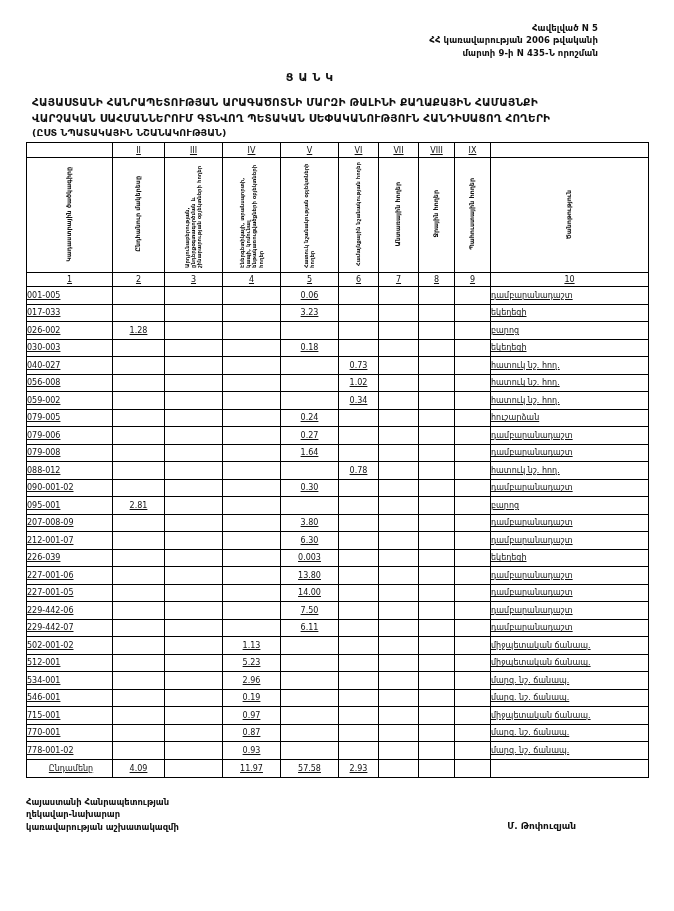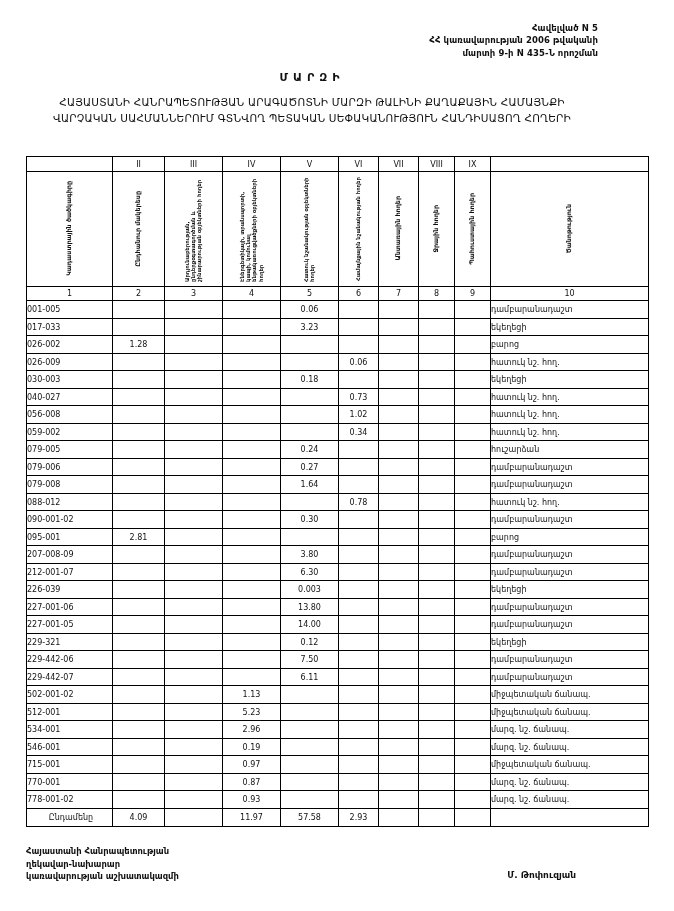--- a/index.html
+++ b/index.html
@@ -32,36 +32,36 @@
   }
   .hdr div { white-space: nowrap; }
   .doc-kind {
     text-align: center;
     font-size: 11px;
     font-weight: bold;
     letter-spacing: 5px;
     margin: 12px 0 10px 0;
   }
   .title {
-    text-align: center;
     font-size: 10.5px;
-    font-weight: normal;
+    font-weight: bold;
     line-height: 1.55;
     letter-spacing: 0.2px;
     padding: 0 6px;
   }
   .title .sub {
     font-size: 9.5px;
     letter-spacing: 0.1px;
   }
   table.main {
     border-collapse: collapse;
     width: 622px;
-    margin: 30px auto 0 auto;
+    margin: 1px auto 0 auto;
     table-layout: fixed;
+    text-decoration: underline;
   }
   table.main td, table.main th {
     border: 1px solid #000;
     font-size: 8px;
     padding: 0;
     vertical-align: middle;
     background: #ffffff;
   }
   
   .rn {
@@ -125,25 +125,26 @@
 <body>
 
 <div class="page">
 
   <div class="hdr">
     <div>Հավելված N 5</div>
     <div>ՀՀ կառավարության 2006 թվականի</div>
     <div>մարտի 9-ի N 435-Ն որոշման</div>
   </div>
 
-  <div class="doc-kind">ՄԱՐԶԻ</div>
+  <div class="doc-kind">ՑԱՆԿ</div>
 
   <div class="title">
     <div>ՀԱՅԱՍՏԱՆԻ ՀԱՆՐԱՊԵՏՈՒԹՅԱՆ ԱՐԱԳԱԾՈՏՆԻ ՄԱՐԶԻ ԹԱԼԻՆԻ ՔԱՂԱՔԱՅԻՆ ՀԱՄԱՅՆՔԻ</div>
     <div>ՎԱՐՉԱԿԱՆ ՍԱՀՄԱՆՆԵՐՈՒՄ ԳՏՆՎՈՂ ՊԵՏԱԿԱՆ ՍԵՓԱԿԱՆՈՒԹՅՈՒՆ ՀԱՆԴԻՍԱՑՈՂ ՀՈՂԵՐԻ</div>
+    <div class="sub">(ԸՍՏ ՆՊԱՏԱԿԱՅԻՆ ՆՇԱՆԱԿՈՒԹՅԱՆ)</div>
   </div>
 
   <table class="main">
     <colgroup>
       <col style="width:86px">
       <col style="width:52px">
       <col style="width:58px">
       <col style="width:58px">
       <col style="width:58px">
       <col style="width:40px">
@@ -221,32 +222,20 @@
           <td class="c-num"></td>
           <td class="c-num"></td>
           <td class="c-num"></td>
           <td class="c-num"></td>
           <td class="c-num"></td>
           <td class="c-num"></td>
           <td class="c-num"></td>
           <td class="c-note">բարոց</td>
         </tr>
         <tr class="drow">
-          <td class="c-code">026-009</td>
-          <td class="c-num"></td>
-          <td class="c-num"></td>
-          <td class="c-num"></td>
-          <td class="c-num"></td>
-          <td class="c-num">0.06</td>
-          <td class="c-num"></td>
-          <td class="c-num"></td>
-          <td class="c-num"></td>
-          <td class="c-note">հատուկ նշ. հող.</td>
-        </tr>
-        <tr class="drow">
           <td class="c-code">030-003</td>
           <td class="c-num"></td>
           <td class="c-num"></td>
           <td class="c-num"></td>
           <td class="c-num">0.18</td>
           <td class="c-num"></td>
           <td class="c-num"></td>
           <td class="c-num"></td>
           <td class="c-num"></td>
           <td class="c-note">եկեղեցի</td>
@@ -411,32 +400,20 @@
           <td class="c-code">227-001-05</td>
           <td class="c-num"></td>
           <td class="c-num"></td>
           <td class="c-num"></td>
           <td class="c-num">14.00</td>
           <td class="c-num"></td>
           <td class="c-num"></td>
           <td class="c-num"></td>
           <td class="c-num"></td>
           <td class="c-note">դամբարանադաշտ</td>
-        </tr>
-        <tr class="drow">
-          <td class="c-code">229-321</td>
-          <td class="c-num"></td>
-          <td class="c-num"></td>
-          <td class="c-num"></td>
-          <td class="c-num">0.12</td>
-          <td class="c-num"></td>
-          <td class="c-num"></td>
-          <td class="c-num"></td>
-          <td class="c-num"></td>
-          <td class="c-note">եկեղեցի</td>
         </tr>
         <tr class="drow">
           <td class="c-code">229-442-06</td>
           <td class="c-num"></td>
           <td class="c-num"></td>
           <td class="c-num"></td>
           <td class="c-num">7.50</td>
           <td class="c-num"></td>
           <td class="c-num"></td>
           <td class="c-num"></td>

